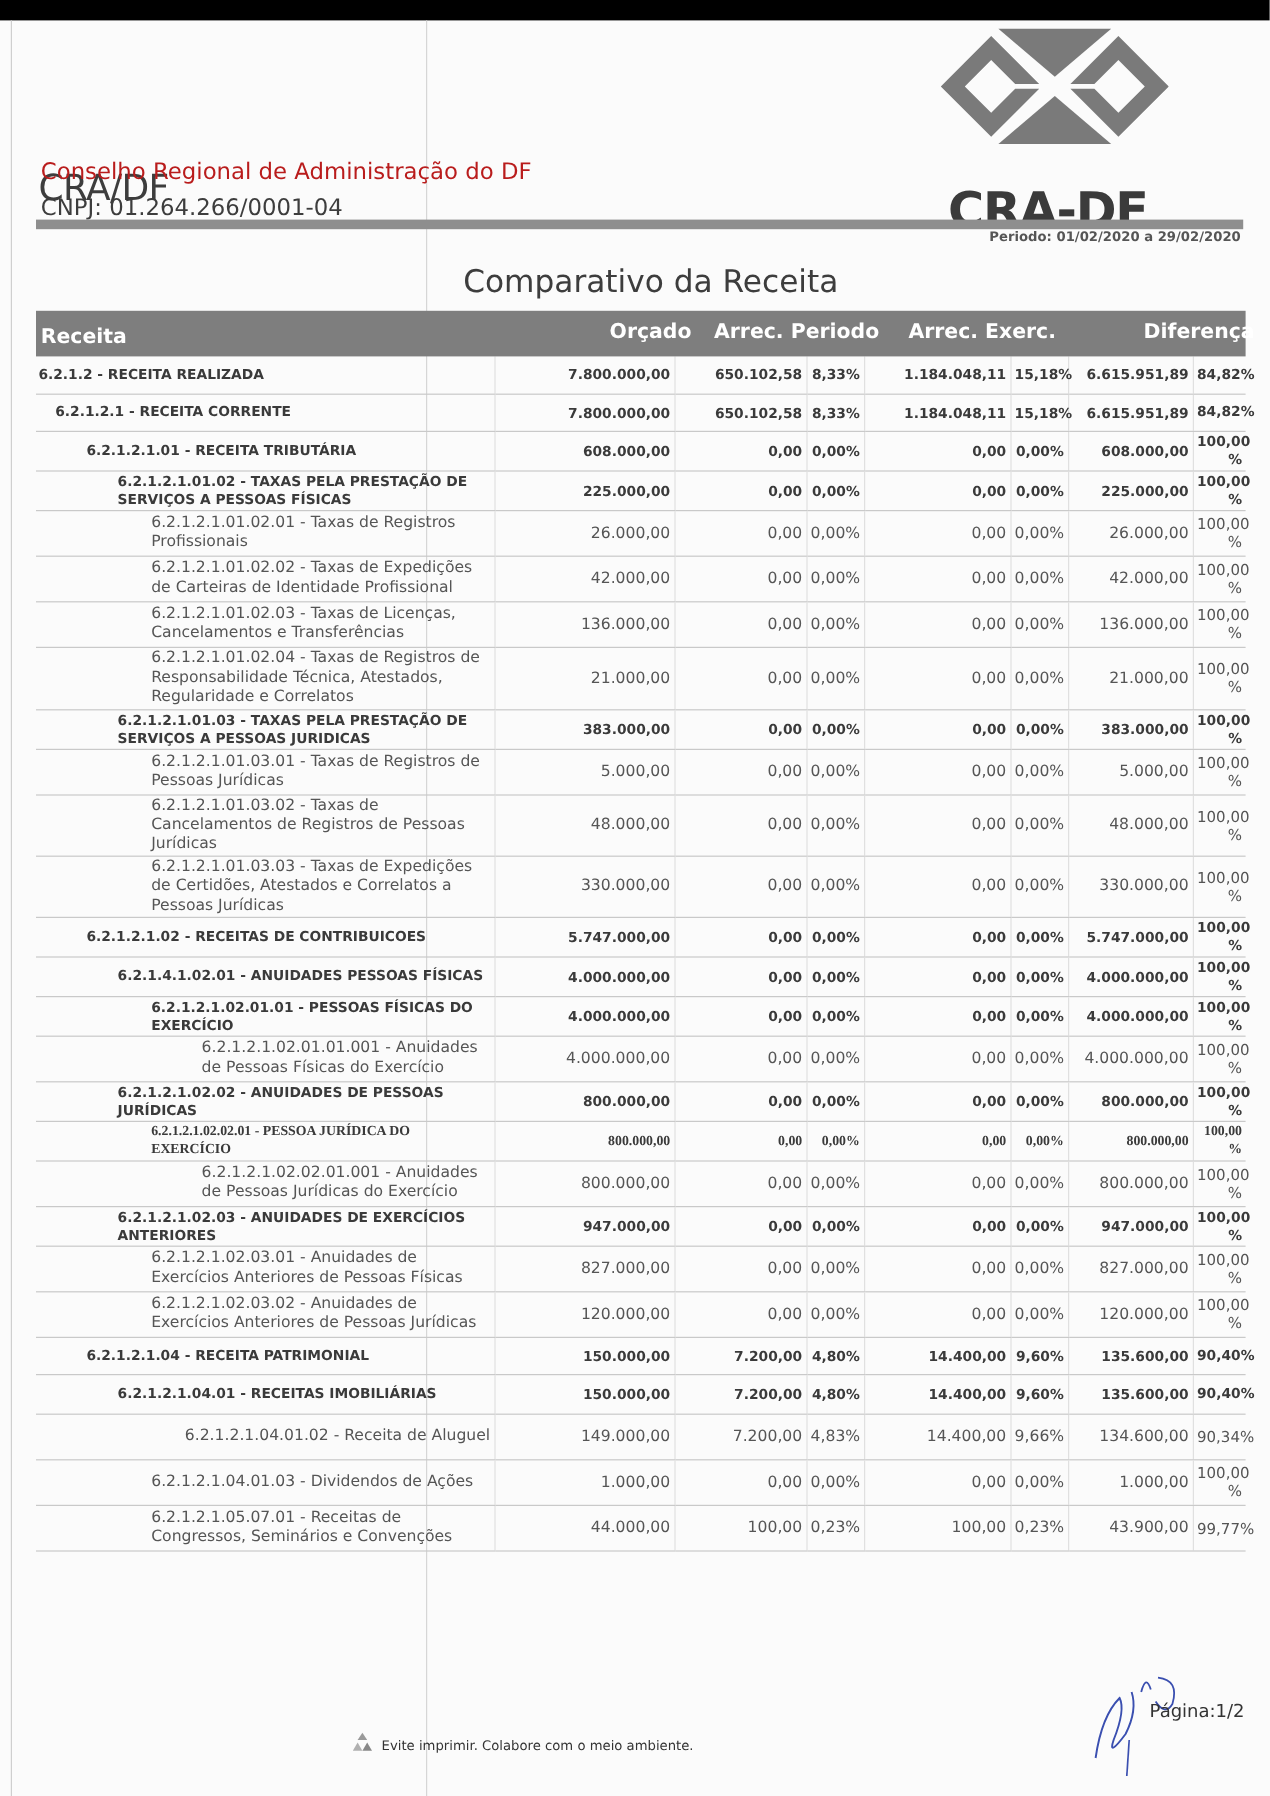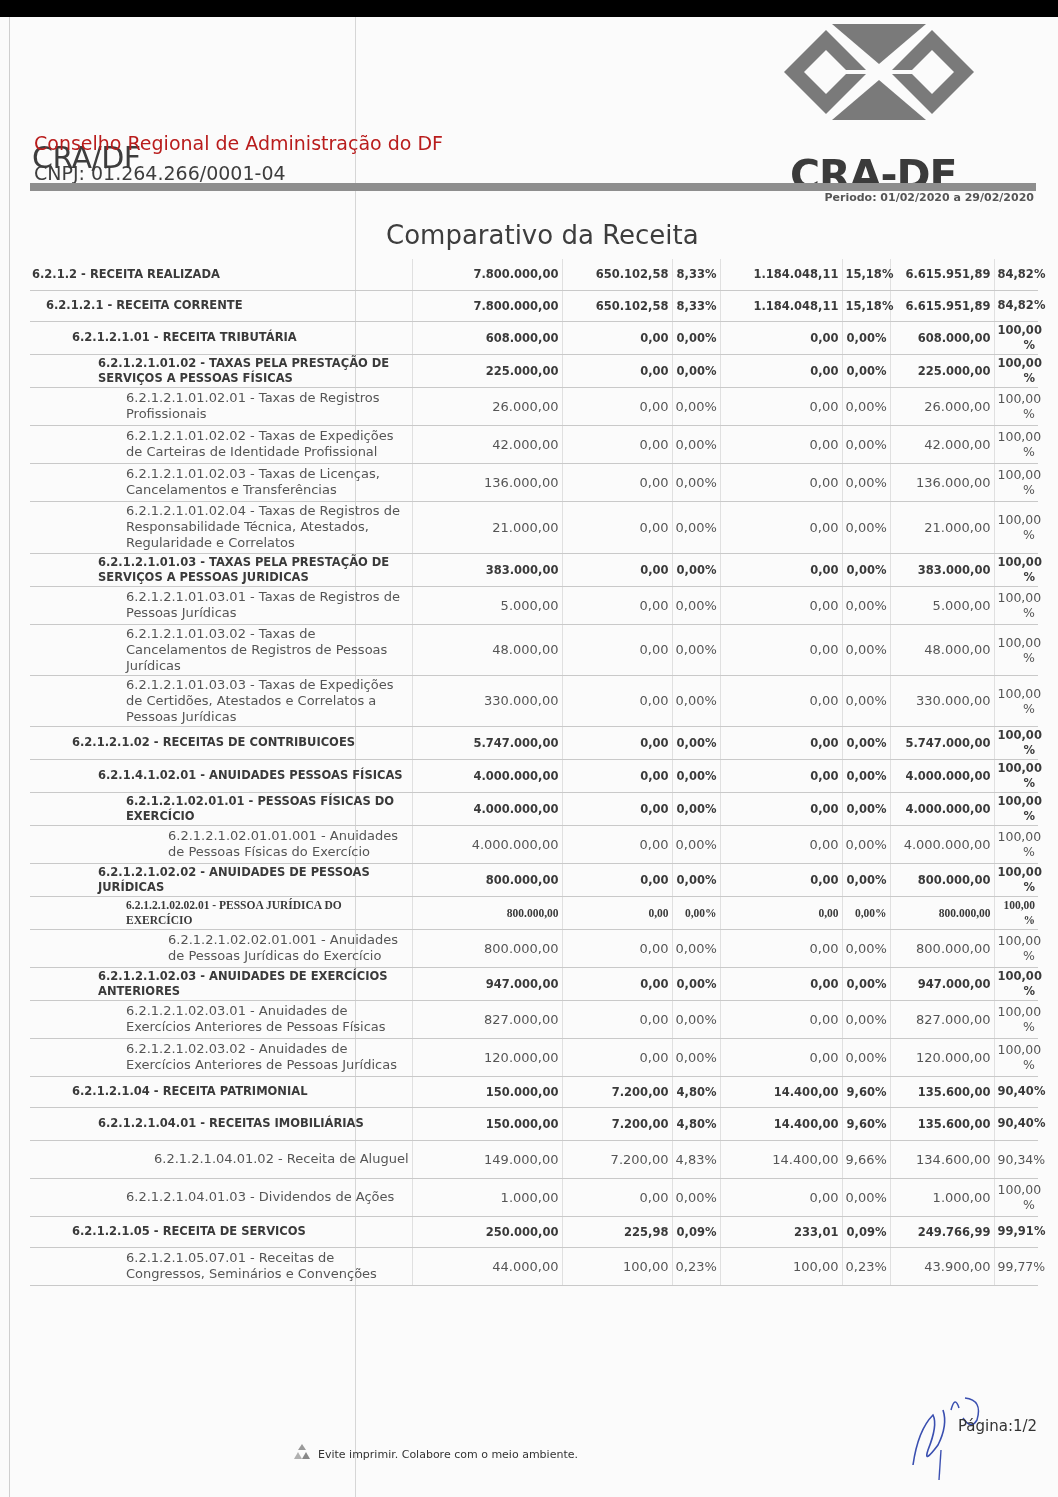--- a/index.html
+++ b/index.html
@@ -73,20 +73,27 @@
   </g>
 </svg>
 <div class="logo-text">CRA-DF</div>
 
 <div class="rule"></div>
 <div class="period">Periodo: 01/02/2020 a 29/02/2020</div>
 
 <div class="doc-title">Comparativo da Receita</div>
 
 <div class="table-wrap">
+  <div class="thead">
+    <span class="th-receita">Receita</span>
+    <span class="th-orcado">Orçado</span>
+    <span class="th-arrp">Arrec. Periodo</span>
+    <span class="th-arre">Arrec. Exerc.</span>
+    <span class="th-dif">Diferença</span>
+  </div>
   <table>
     <colgroup>
       <col style="width:382px">
         <col style="width:150px">
         <col style="width:110px">
         <col style="width:48px">
       <col style="width:122px">
         <col style="width:48px">
         <col style="width:104px">
         <col style="width:44px">
@@ -397,32 +404,20 @@
             <div class="desc-inner" style="padding-left: 96px;">6.2.1.2.1.04.01.03 - Dividendos de Ações</div>
           </td>
           <td class="num">1.000,00</td>
           <td class="num">0,00</td>
           <td class="num">0,00%</td>
           <td class="num">0,00</td>
           <td class="num">0,00%</td>
           <td class="num">1.000,00</td>
           <td class="pctcol">100,00 %</td>
         </tr>
-        <tr class="b" style="height: 31px;">
-          <td class="desc">
-            <div class="desc-inner" style="padding-left: 42px;">6.2.1.2.1.05 - RECEITA DE SERVICOS</div>
-          </td>
-          <td class="num">250.000,00</td>
-          <td class="num">225,98</td>
-          <td class="num">0,09%</td>
-          <td class="num">233,01</td>
-          <td class="num">0,09%</td>
-          <td class="num">249.766,99</td>
-          <td class="pctcol">99,91%</td>
-        </tr>
         <tr class="n" style="height: 38px;">
           <td class="desc">
             <div class="desc-inner" style="padding-left: 96px;">6.2.1.2.1.05.07.01 - Receitas de Congressos, Seminários e Convenções</div>
           </td>
           <td class="num">44.000,00</td>
           <td class="num">100,00</td>
           <td class="num">0,23%</td>
           <td class="num">100,00</td>
           <td class="num">0,23%</td>
           <td class="num">43.900,00</td>

